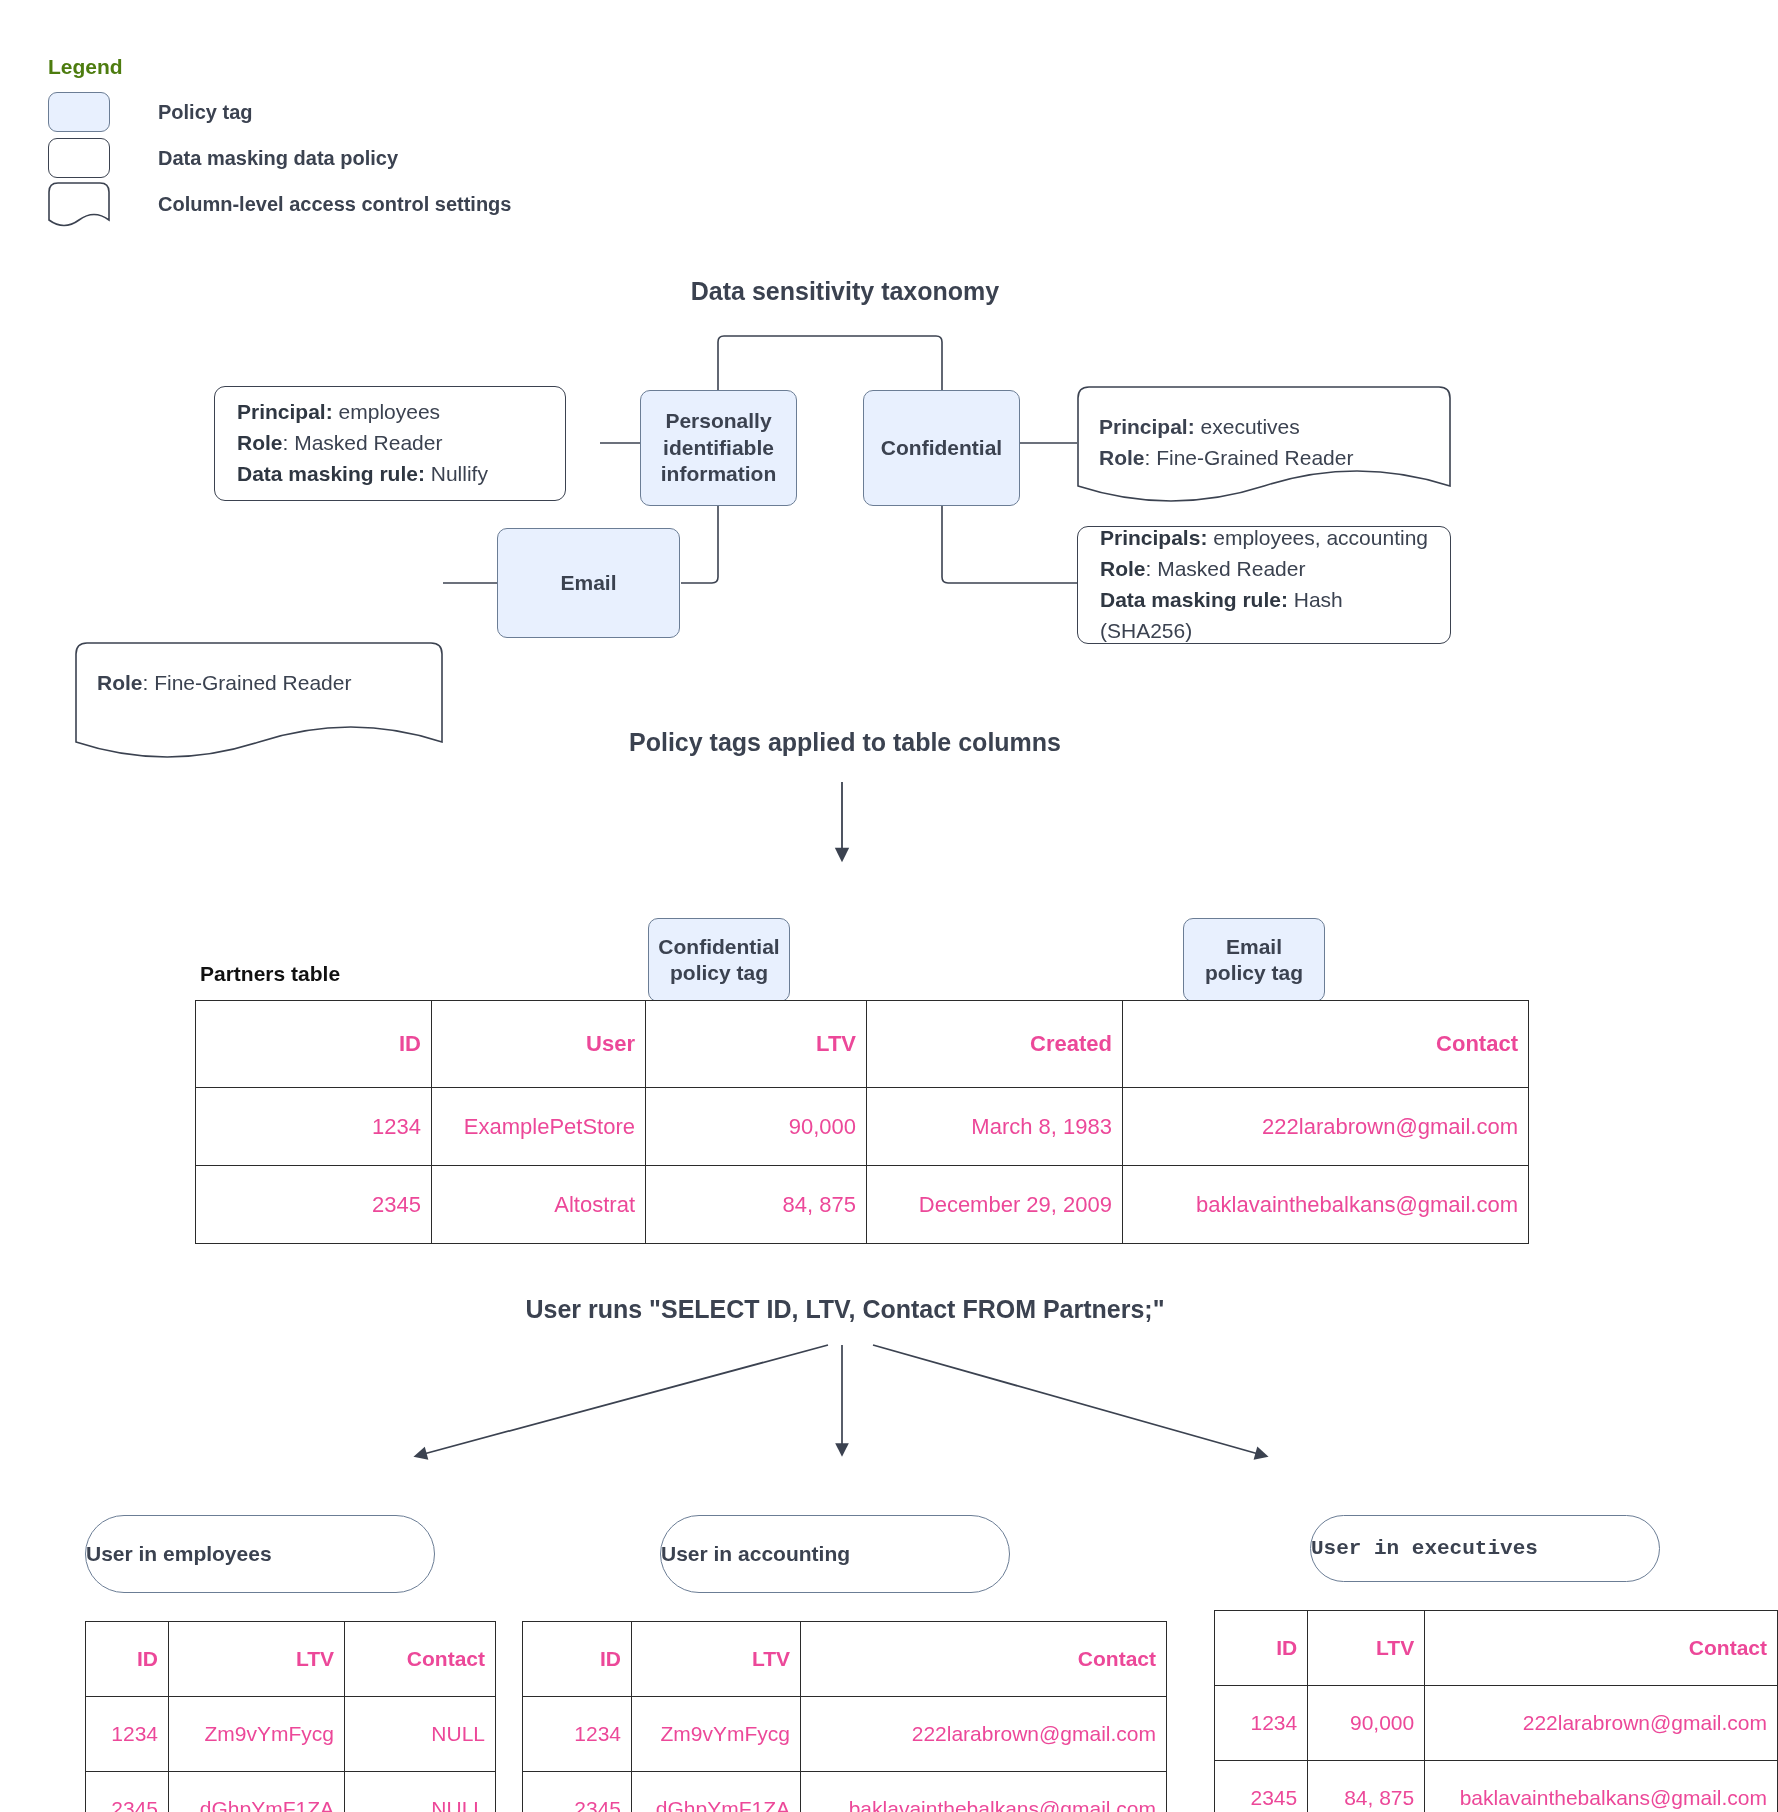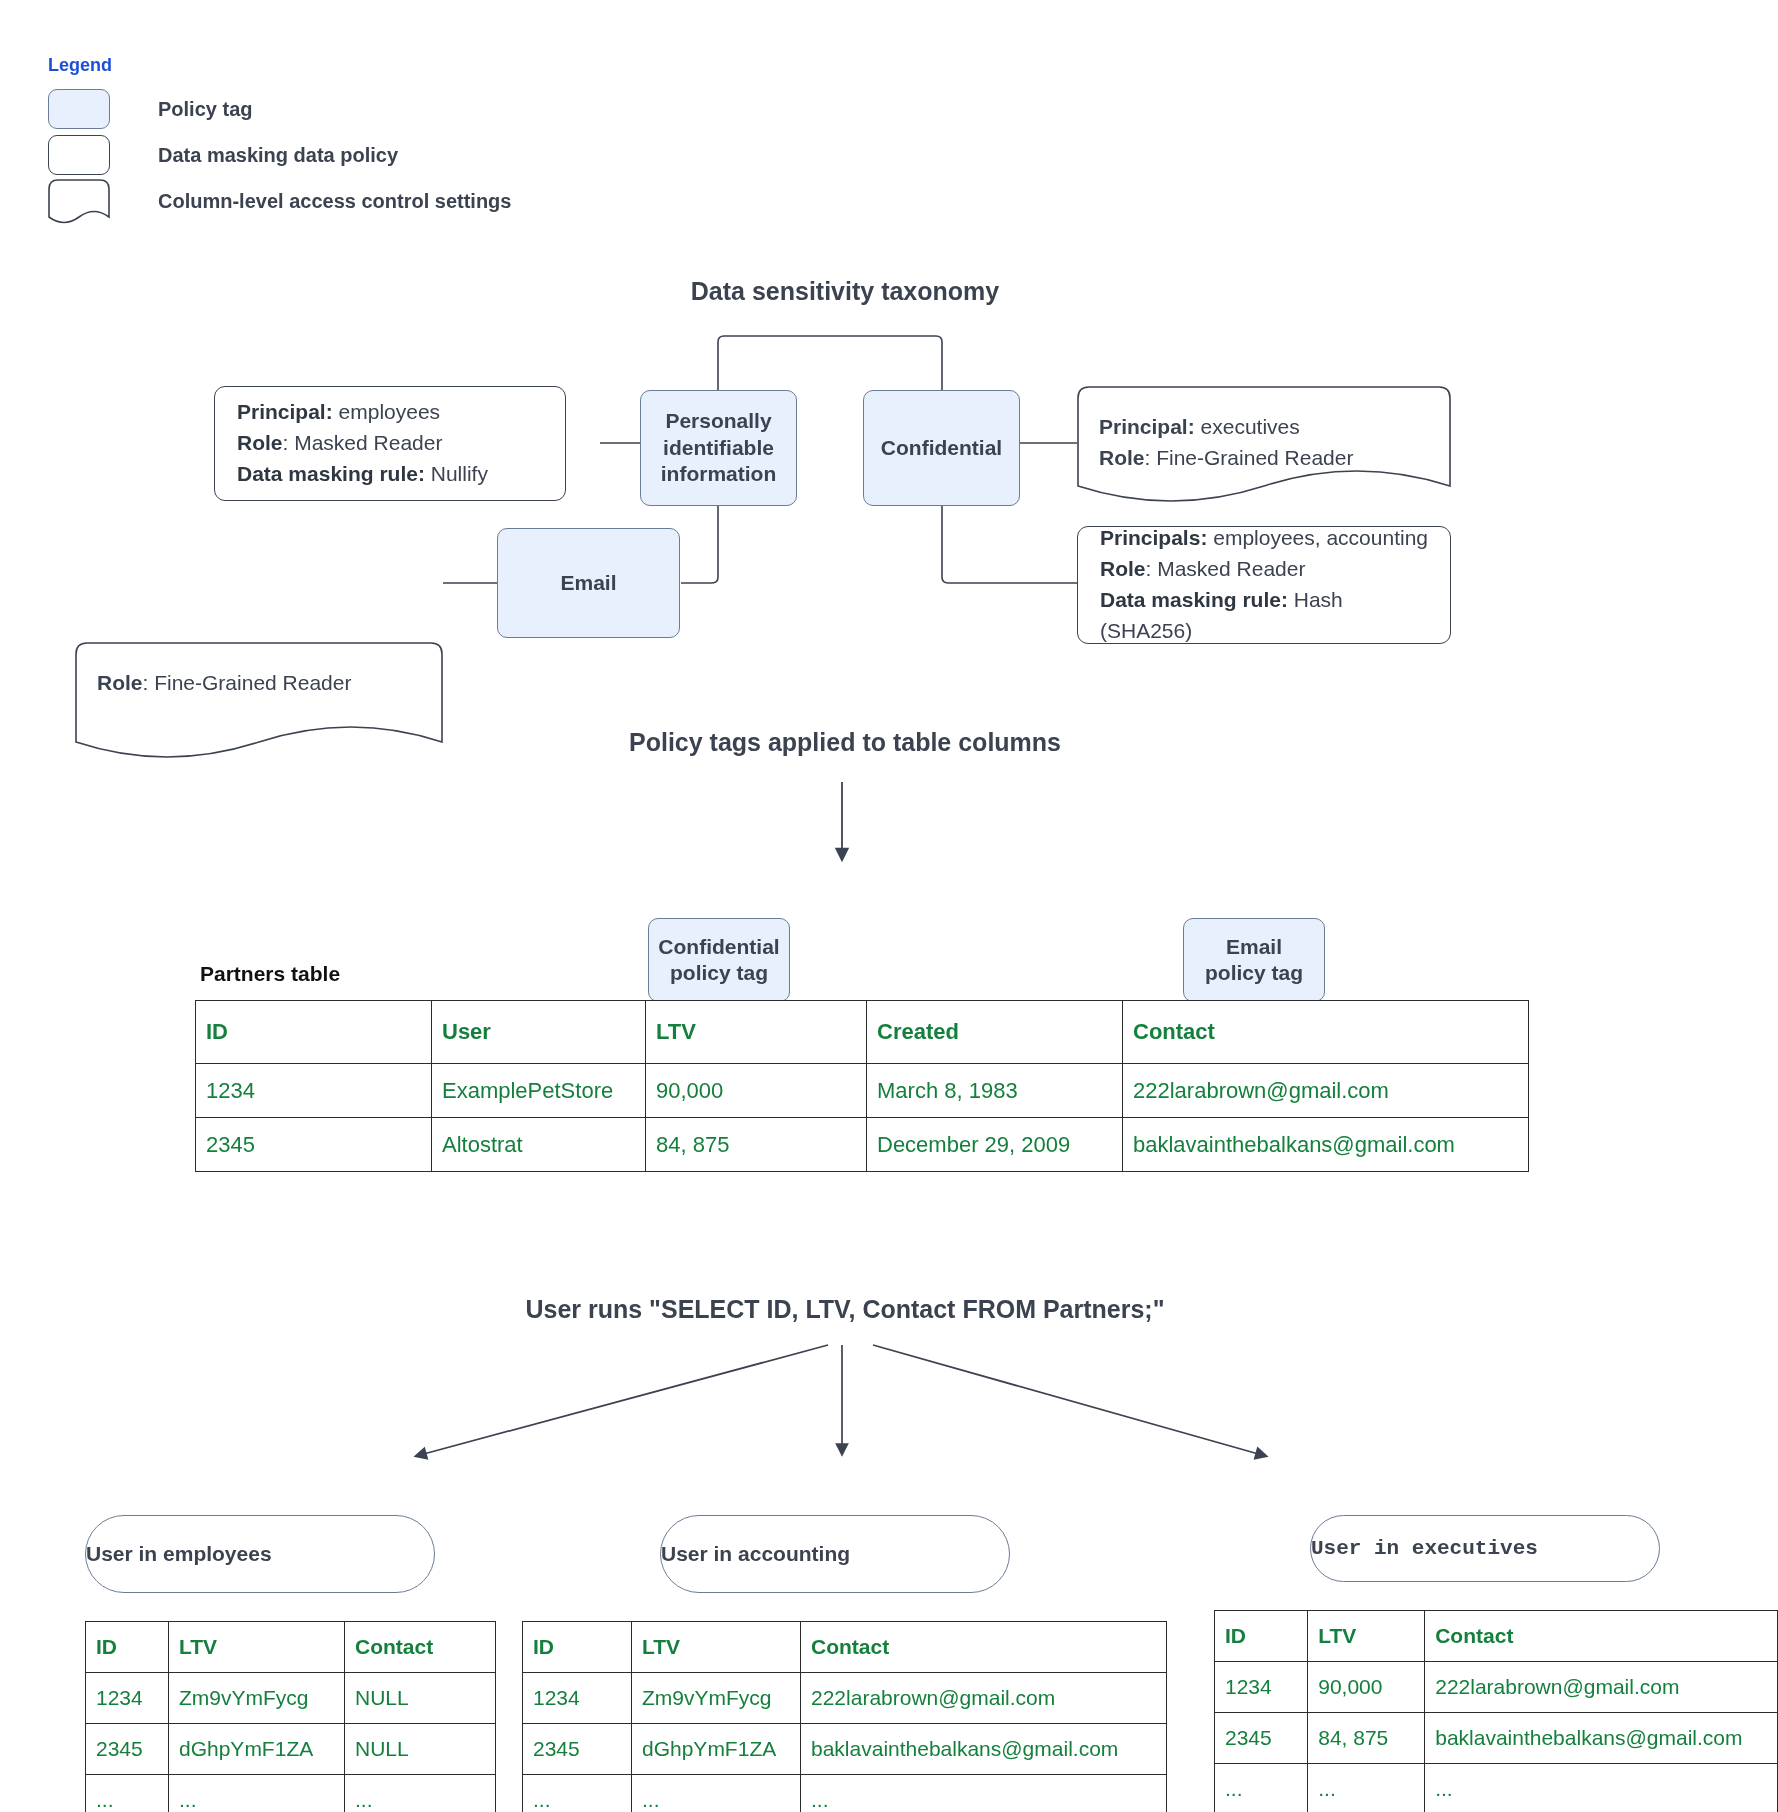--- a/index.html
+++ b/index.html
@@ -6,21 +6,21 @@
   body{
     width:1778px;height:1812px;position:relative;
     font-family:"Liberation Sans", sans-serif;
     color:#3b4250;
     -webkit-font-smoothing:antialiased;
   }
   .abs{position:absolute;}
 
   
   #legend{left:48px;top:55px;}
-  #legend .legend-title{font-weight:bold;font-size:18px;color:#1d4ed8;margin-bottom:10px;}
+  #legend .legend-title{font-weight:bold;font-size:21px;color:#4d7c0f;margin-bottom:10px;}
   .legend-row{display:flex;align-items:center;height:46px;}
   .legend-swatch{width:62px;height:40px;flex:0 0 62px;box-sizing:border-box;}
   .sw-tag{background:#e8f0fe;border:1.6px solid #6b7d95;border-radius:9px;}
   .sw-policy{background:#fff;border:1.6px solid #3b4250;border-radius:9px;}
   .sw-doc{position:relative;width:62px;height:44px;}
   .legend-label{font-weight:bold;font-size:20px;margin-left:48px;color:#3b4250;white-space:nowrap;}
 
   
   .heading{font-weight:bold;font-size:25px;color:#3b4250;text-align:center;white-space:nowrap;}
 
@@ -42,22 +42,22 @@
     font-size:21px;line-height:1.47;color:#3b4250;
   }
   .docbox .doc-content b{font-weight:bold;}
 
   
   #wires{position:absolute;left:0;top:0;width:1778px;height:1812px;pointer-events:none;}
 
   
   table.grid{border-collapse:collapse;background:#fff;}
   table.grid th,table.grid td{
-    border:1.4px solid #2b2b2b;text-align:left;color:#15803d;
-    font-size:21px;font-weight:normal;padding:4px 10px;white-space:nowrap;
+    border:1.4px solid #2b2b2b;text-align:right;color:#ec4899;
+    font-size:21px;font-weight:normal;padding:16px 10px;white-space:nowrap;
   }
   table.grid th{font-weight:bold;}
   #partners-table th,#partners-table td{height:45px;font-size:22px;}
   #partners-table th{height:54px;}
   .res-table th,.res-table td{height:42px;}
 
   .small-label{font-weight:bold;font-size:21px;color:#111;}
 
   
   .ellipse{

